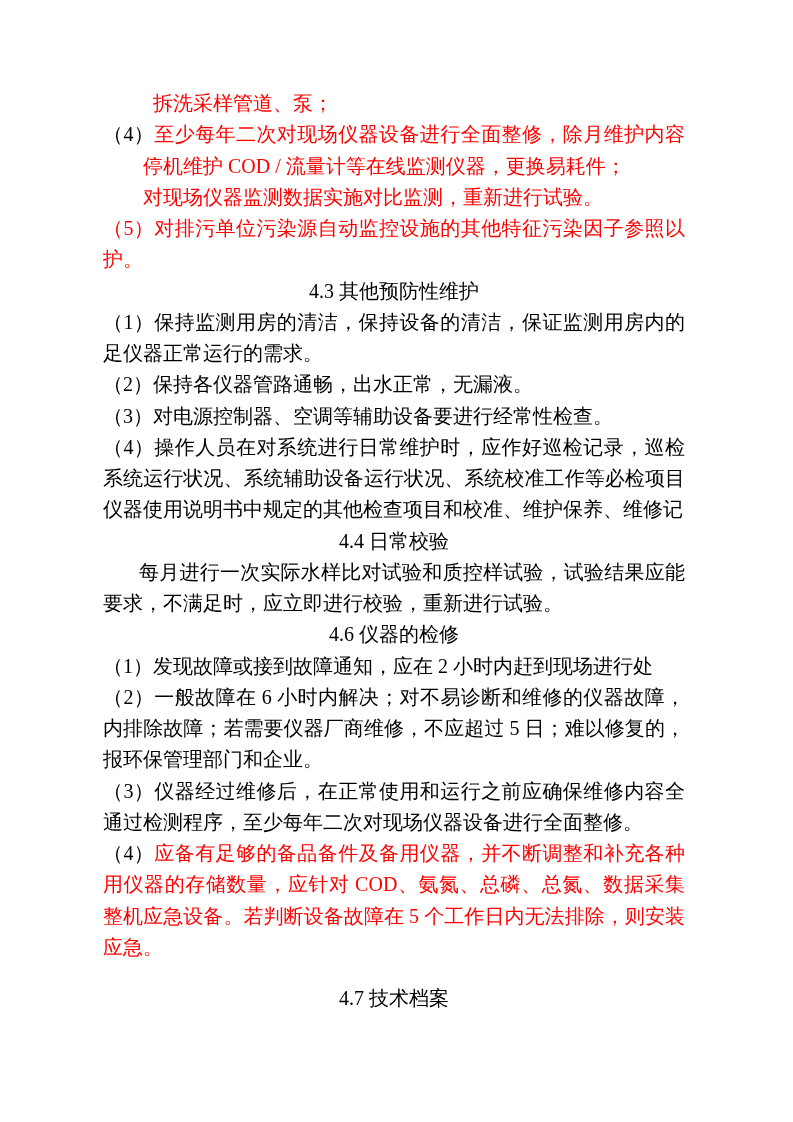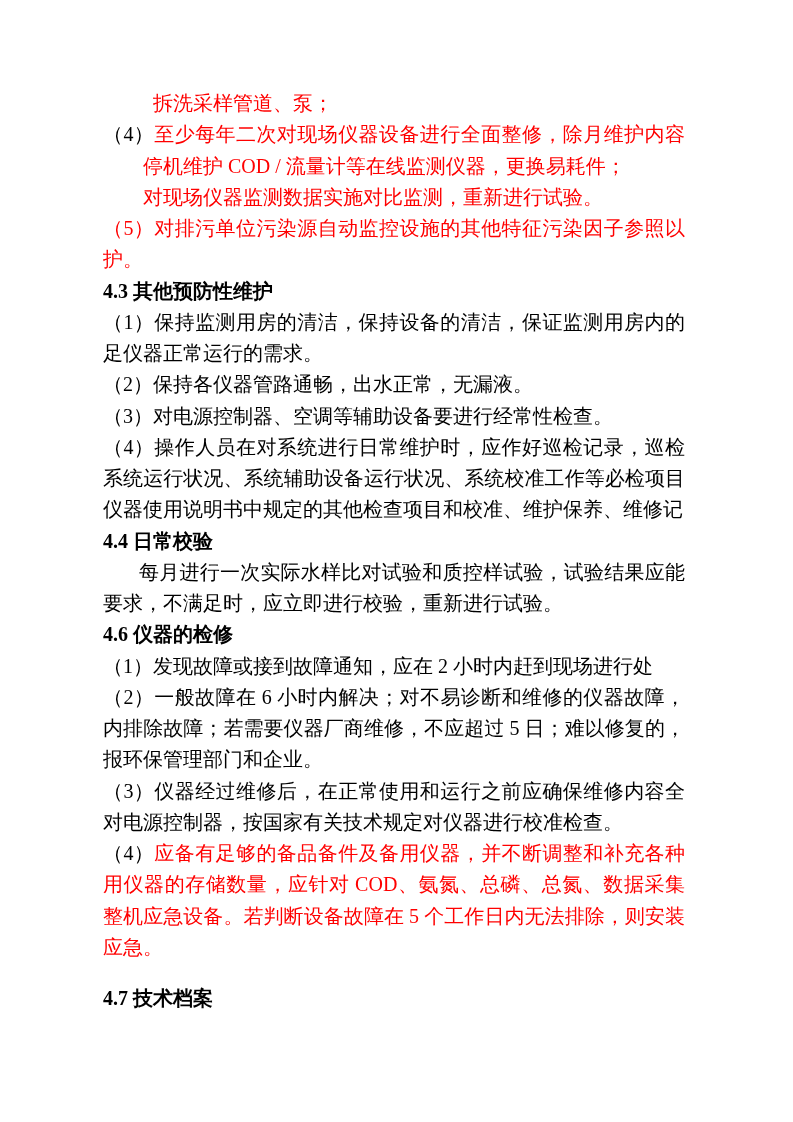--- a/index.html
+++ b/index.html
@@ -29,21 +29,21 @@
     line-height: 31.25px;
     font-size: 20px;
     overflow: hidden;
     text-align: left;
   }
   .jf {
     text-align: justify;
     text-align-last: justify;
   }
   .red { color: var(--highlight); }
-  .heading { font-weight: bold; }
+  .heading { font-weight: normal; text-align: center; }
   .ind-3 { padding-left: 50px; }
   .ind-2 { padding-left: 40px; }
   .ind-first { padding-left: 36px; }
   .gap-top { margin-top: 20px; }
 </style>
 </head>
 <body>
 
 <div class="page">
   <div class="content">
@@ -73,21 +73,21 @@
     <div class="line jf ind-first">每月进行一次实际水样比对试验和质控样试验，试验结果应能满足相关规范</div>
     <div class="line">要求，不满足时，应立即进行校验，重新进行试验。</div>
 
     <div class="line heading">4.6 仪器的检修</div>
 
     <div class="line">（1）发现故障或接到故障通知，应在 2 小时内赶到现场进行处理。</div>
     <div class="line jf">（2）一般故障在 6 小时内解决；对不易诊断和维修的仪器故障，应在 48 小时</div>
     <div class="line jf">内排除故障；若需要仪器厂商维修，不应超过 5 日；难以修复的，应及时通</div>
     <div class="line">报环保管理部门和企业。</div>
     <div class="line jf">（3）仪器经过维修后，在正常使用和运行之前应确保维修内容全部完成，性能</div>
-    <div class="line">对电源控制器，按国家有关技术规定对仪器进行校准检查。</div>
+    <div class="line">通过检测程序，至少每年二次对现场仪器设备进行全面整修。</div>
 
     <div class="line jf"><span>（4）</span><span class="red">应备有足够的备品备件及备用仪器，并不断调整和补充各种备品备件及备</span></div>
     <div class="line red jf">用仪器的存储数量，应针对 COD、氨氮、总磷、总氮、数据采集器各配备 1 台</div>
     <div class="line red jf">整机应急设备。若判断设备故障在 5 个工作日内无法排除，则安装备用设备进行</div>
     <div class="line red">应急。</div>
 
     <div class="line heading gap-top">4.7 技术档案</div>
 
   </div>
 </div>

